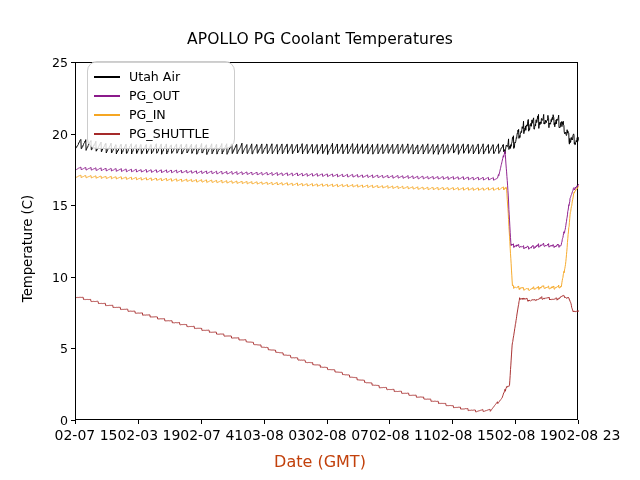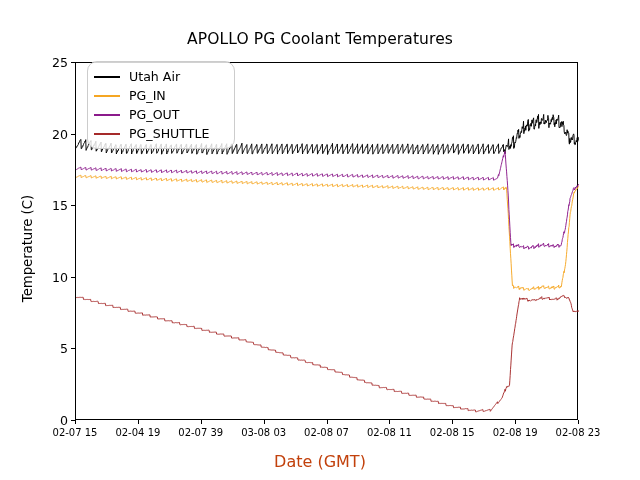--- a/index.html
+++ b/index.html
@@ -73,24 +73,25 @@
   .xtick-mark {
     position: absolute;
     top: 420px;
     width: 1.1px;
     height: 3.6px;
     background: #000000;
   }
   .xtick-label {
     position: absolute;
     top: 427px;
-    font-size: 10px;
+    font-size: 14px;
     color: #000000;
     white-space: nowrap;
     transform: translateX(-50%);
+    margin-left: 11px;
   }
   #ylabel {
     position: absolute;
     left: -63px;
     top: 241px;
     width: 180px;
     text-align: center;
     font-size: 13.2px;
     color: #000000;
     transform: rotate(-90deg);
@@ -161,45 +162,45 @@
         <path d="M0.00 234.51L0.33 234.50L0.65 234.54L0.98 234.37L1.30 234.53L1.63 234.39L1.95 234.51L2.28 234.40L2.60 234.53L2.93 234.54L3.25 234.37L3.58 234.38L3.91 234.51L4.23 234.41L4.56 234.33L4.88 234.45L5.21 234.39L5.53 234.47L5.86 234.26L6.18 234.32L6.51 234.35L6.83 234.25L7.16 234.31L7.49 236.44L7.81 236.42L8.14 236.40L8.46 236.37L8.79 236.56L9.11 236.45L9.44 236.58L9.76 236.43L10.09 236.32L10.42 236.48L10.74 236.46L11.07 236.41L11.39 236.45L11.72 236.41L12.04 236.31L12.37 236.51L12.69 236.47L13.02 236.39L13.34 236.49L13.67 236.43L14.00 236.30L14.32 236.40L14.65 236.37L14.97 238.44L15.30 238.53L15.62 238.52L15.95 238.43L16.27 238.46L16.60 238.54L16.92 238.35L17.25 238.37L17.58 238.40L17.90 238.38L18.23 238.45L18.55 238.53L18.88 238.43L19.20 238.43L19.53 238.50L19.85 238.49L20.18 238.40L20.50 238.48L20.83 238.31L21.16 238.48L21.48 238.29L21.81 238.29L22.13 238.49L22.46 240.53L22.78 240.53L23.11 240.46L23.43 240.51L23.76 240.48L24.08 240.42L24.41 240.47L24.74 240.46L25.06 240.48L25.39 240.56L25.71 240.31L26.04 240.46L26.36 240.48L26.69 240.54L27.01 240.32L27.34 240.36L27.67 240.50L27.99 240.35L28.32 240.37L28.64 240.38L28.97 240.30L29.29 240.30L29.62 242.59L29.94 242.38L30.27 242.60L30.59 242.39L30.92 242.57L31.25 242.58L31.57 242.51L31.90 242.56L32.22 242.48L32.55 242.54L32.87 242.52L33.20 242.48L33.52 242.34L33.85 242.44L34.17 242.35L34.50 242.41L34.83 242.36L35.15 242.31L35.48 242.41L35.80 242.36L36.13 242.45L36.45 242.28L36.78 242.31L37.10 244.63L37.43 244.52L37.75 244.51L38.08 244.59L38.41 244.42L38.73 244.45L39.06 244.50L39.38 244.51L39.71 244.46L40.03 244.52L40.36 244.44L40.68 244.33L41.01 244.47L41.33 244.36L41.66 244.46L41.99 244.27L42.31 244.27L42.64 244.35L42.96 244.41L43.29 244.42L43.61 244.31L43.94 244.40L44.26 244.32L44.59 246.49L44.91 246.28L45.24 246.47L45.57 246.38L45.89 246.31L46.22 246.30L46.54 246.43L46.87 246.27L47.19 246.22L47.52 246.45L47.84 246.43L48.17 246.39L48.50 246.29L48.82 246.40L49.15 246.32L49.47 246.35L49.80 246.34L50.12 246.28L50.45 246.27L50.77 246.12L51.10 246.30L51.42 246.16L51.75 246.25L52.08 248.32L52.40 248.43L52.73 248.35L53.05 248.38L53.38 248.22L53.70 248.29L54.03 248.22L54.35 248.13L54.68 248.18L55.00 248.34L55.33 248.31L55.66 248.18L55.98 248.12L56.31 248.29L56.63 248.21L56.96 248.07L57.28 248.07L57.61 248.25L57.93 248.03L58.26 248.22L58.58 248.06L58.91 248.15L59.24 250.20L59.56 250.14L59.89 250.24L60.21 250.30L60.54 250.19L60.86 250.20L61.19 250.09L61.51 250.15L61.84 250.09L62.16 250.15L62.49 250.12L62.82 250.01L63.14 250.23L63.47 250.05L63.79 250.19L64.12 250.14L64.44 250.02L64.77 250.13L65.09 250.18L65.42 249.94L65.75 250.07L66.07 250.03L66.40 249.91L66.72 252.24L67.05 252.08L67.37 252.11L67.70 252.10L68.02 252.14L68.35 252.03L68.67 252.03L69.00 251.95L69.33 252.06L69.65 252.10L69.98 251.96L70.30 251.92L70.63 252.04L70.95 252.05L71.28 252.12L71.60 251.91L71.93 251.88L72.25 251.94L72.58 251.88L72.91 251.92L73.23 251.92L73.56 251.86L73.88 251.82L74.21 254.08L74.53 254.03L74.86 253.93L75.18 253.99L75.51 253.93L75.83 253.88L76.16 253.96L76.49 253.96L76.81 253.93L77.14 254.05L77.46 253.89L77.79 253.92L78.11 253.95L78.44 253.86L78.76 253.84L79.09 253.93L79.41 253.76L79.74 253.85L80.07 253.97L80.39 253.81L80.72 253.85L81.04 253.81L81.37 253.94L81.69 255.97L82.02 255.86L82.34 256.05L82.67 255.83L82.99 255.98L83.32 255.99L83.65 255.80L83.97 255.94L84.30 255.77L84.62 255.81L84.95 255.79L85.27 255.74L85.60 255.84L85.92 255.75L86.25 255.71L86.58 255.84L86.90 255.79L87.23 255.70L87.55 255.76L87.88 255.80L88.20 255.70L88.53 255.71L88.85 257.85L89.18 257.85L89.50 257.84L89.83 257.91L90.16 257.90L90.48 257.73L90.81 257.93L91.13 257.76L91.46 257.72L91.78 257.84L92.11 257.69L92.43 257.73L92.76 257.69L93.08 257.66L93.41 257.79L93.74 257.82L94.06 257.66L94.39 257.73L94.71 257.73L95.04 257.65L95.36 257.70L95.69 257.77L96.01 257.72L96.34 259.85L96.66 259.74L96.99 259.85L97.32 259.68L97.64 259.83L97.97 259.62L98.29 259.84L98.62 259.77L98.94 259.65L99.27 259.64L99.59 259.57L99.92 259.68L100.24 259.62L100.57 259.71L100.90 259.75L101.22 259.73L101.55 259.73L101.87 259.66L102.20 259.58L102.52 259.66L102.85 259.58L103.17 259.65L103.50 259.46L103.83 261.59L104.15 261.74L104.48 261.71L104.80 261.72L105.13 261.60L105.45 261.56L105.78 261.65L106.10 261.65L106.43 261.53L106.75 261.65L107.08 261.68L107.41 261.46L107.73 261.60L108.06 261.62L108.38 261.42L108.71 261.61L109.03 261.57L109.36 261.52L109.68 261.56L110.01 261.48L110.33 261.57L110.66 261.54L110.99 263.69L111.31 263.52L111.64 263.63L111.96 263.58L112.29 263.60L112.61 263.67L112.94 263.45L113.26 263.55L113.59 263.46L113.91 263.44L114.24 263.44L114.57 263.52L114.89 263.46L115.22 263.40L115.54 263.53L115.87 263.49L116.19 263.57L116.52 263.48L116.84 263.54L117.17 263.47L117.49 263.37L117.82 263.27L118.15 263.28L118.47 265.41L118.80 265.59L119.12 265.52L119.45 265.44L119.77 265.42L120.10 265.57L120.42 265.33L120.75 265.47L121.08 265.31L121.40 265.34L121.73 265.32L122.05 265.34L122.38 265.31L122.70 265.33L123.03 265.42L123.35 265.36L123.68 265.27L124.00 265.34L124.33 265.45L124.66 265.19L124.98 265.28L125.31 265.41L125.63 265.26L125.96 267.46L126.28 267.33L126.61 267.50L126.93 267.40L127.26 267.37L127.58 267.30L127.91 267.31L128.24 267.25L128.56 267.46L128.89 267.20L129.21 267.44L129.54 267.38L129.86 267.25L130.19 267.38L130.51 267.16L130.84 267.29L131.16 267.17L131.49 267.33L131.82 267.32L132.14 267.31L132.47 267.11L132.79 267.26L133.12 267.29L133.44 269.32L133.77 269.35L134.09 269.25L134.42 269.18L134.74 269.23L135.07 269.27L135.40 269.23L135.72 269.34L136.05 269.20L136.37 269.30L136.70 269.16L137.02 269.21L137.35 269.20L137.67 269.17L138.00 269.08L138.32 269.05L138.65 269.15L138.98 269.09L139.30 269.13L139.63 269.05L139.95 269.16L140.28 269.10L140.60 271.12L140.93 271.21L141.25 271.21L141.58 271.12L141.91 271.08L142.23 271.10L142.56 271.30L142.88 271.07L143.21 271.08L143.53 271.15L143.86 271.26L144.18 271.13L144.51 271.02L144.83 271.02L145.16 271.08L145.49 271.04L145.81 271.11L146.14 271.18L146.46 271.00L146.79 271.13L147.11 271.09L147.44 270.95L147.76 271.11L148.09 273.07L148.41 273.20L148.74 273.11L149.07 273.00L149.39 273.06L149.72 273.15L150.04 273.08L150.37 272.96L150.69 273.13L151.02 273.08L151.34 272.97L151.67 273.02L151.99 272.90L152.32 273.01L152.65 272.91L152.97 272.92L153.30 273.07L153.62 272.89L153.95 272.94L154.27 273.06L154.60 272.87L154.92 272.84L155.25 272.96L155.57 275.05L155.90 275.08L156.23 275.02L156.55 275.09L156.88 275.07L157.20 274.91L157.53 275.07L157.85 274.86L158.18 274.97L158.50 274.83L158.83 275.06L159.16 275.00L159.48 274.97L159.81 274.82L160.13 274.91L160.46 274.89L160.78 274.94L161.11 274.77L161.43 274.86L161.76 274.90L162.08 274.86L162.41 274.79L162.74 274.72L163.06 277.04L163.39 276.89L163.71 277.02L164.04 276.90L164.36 276.90L164.69 276.94L165.01 276.89L165.34 276.99L165.66 276.85L165.99 276.95L166.32 276.94L166.64 276.88L166.97 276.71L167.29 276.88L167.62 276.91L167.94 276.74L168.27 276.66L168.59 276.83L168.92 276.66L169.24 276.69L169.57 276.68L169.90 276.72L170.22 278.81L170.55 278.79L170.87 279.03L171.20 279.05L171.52 278.87L171.85 279.11L172.17 279.06L172.50 279.01L172.82 279.17L173.15 279.05L173.48 279.08L173.80 279.23L174.13 279.21L174.45 279.05L174.78 279.19L175.10 279.22L175.43 279.24L175.75 279.12L176.08 279.17L176.41 279.30L176.73 279.35L177.06 279.45L177.38 279.36L177.71 281.42L178.03 281.51L178.36 281.67L178.68 281.55L179.01 281.50L179.33 281.61L179.66 281.68L179.99 281.61L180.31 281.66L180.64 281.66L180.96 281.77L181.29 281.76L181.61 281.89L181.94 281.92L182.26 281.90L182.59 281.96L182.91 281.80L183.24 281.92L183.57 282.01L183.89 282.03L184.22 281.97L184.54 281.87L184.87 281.90L185.19 284.09L185.52 284.26L185.84 284.11L186.17 284.24L186.49 284.19L186.82 284.32L187.15 284.32L187.47 284.17L187.80 284.42L188.12 284.22L188.45 284.34L188.77 284.36L189.10 284.39L189.42 284.54L189.75 284.53L190.07 284.50L190.40 284.36L190.73 284.43L191.05 284.58L191.38 284.66L191.70 284.49L192.03 284.46L192.35 286.76L192.68 286.77L193.00 286.86L193.33 286.73L193.65 286.86L193.98 286.97L194.31 286.98L194.63 286.85L194.96 287.06L195.28 287.01L195.61 287.06L195.93 287.06L196.26 287.09L196.58 286.97L196.91 287.18L197.24 287.13L197.56 287.00L197.89 287.11L198.21 287.19L198.54 287.18L198.86 287.05L199.19 287.32L199.51 287.10L199.84 289.37L200.16 289.32L200.49 289.35L200.82 289.37L201.14 289.44L201.47 289.37L201.79 289.51L202.12 289.48L202.44 289.44L202.77 289.50L203.09 289.52L203.42 289.71L203.74 289.62L204.07 289.64L204.40 289.70L204.72 289.77L205.05 289.86L205.37 289.74L205.70 289.86L206.02 289.78L206.35 289.78L206.67 289.86L207.00 289.88L207.32 292.08L207.65 291.95L207.98 292.17L208.30 292.08L208.63 292.16L208.95 292.06L209.28 292.14L209.60 292.04L209.93 292.09L210.25 292.10L210.58 292.20L210.90 292.34L211.23 292.30L211.56 292.37L211.88 292.43L212.21 292.32L212.53 292.42L212.86 292.27L213.18 292.47L213.51 292.29L213.83 292.34L214.16 292.40L214.49 292.44L214.81 294.61L215.14 294.76L215.46 294.75L215.79 294.79L216.11 294.63L216.44 294.79L216.76 294.82L217.09 294.68L217.41 294.79L217.74 294.69L218.07 294.78L218.39 294.83L218.72 294.82L219.04 294.67L219.37 294.77L219.69 294.68L220.02 294.77L220.34 294.82L220.67 294.71L220.99 294.76L221.32 294.90L221.65 294.86L221.97 296.96L222.30 297.08L222.62 297.13L222.95 297.15L223.27 296.95L223.60 297.12L223.92 297.04L224.25 297.10L224.57 297.21L224.90 297.14L225.23 297.12L225.55 297.02L225.88 297.24L226.20 297.06L226.53 297.27L226.85 297.24L227.18 297.09L227.50 297.10L227.83 297.23L228.15 297.17L228.48 297.25L228.81 297.14L229.13 297.37L229.46 299.33L229.78 299.36L230.11 299.49L230.43 299.49L230.76 299.41L231.08 299.58L231.41 299.59L231.74 299.60L232.06 299.48L232.39 299.53L232.71 299.44L233.04 299.50L233.36 299.44L233.69 299.60L234.01 299.66L234.34 299.48L234.66 299.68L234.99 299.49L235.32 299.63L235.64 299.69L235.97 299.62L236.29 299.55L236.62 299.61L236.94 301.92L237.27 301.71L237.59 301.69L237.92 301.75L238.24 301.79L238.57 301.86L238.90 301.82L239.22 301.92L239.55 301.87L239.87 301.92L240.20 301.98L240.52 301.87L240.85 301.93L241.17 302.00L241.50 301.83L241.82 301.88L242.15 302.08L242.48 301.91L242.80 302.08L243.13 302.11L243.45 302.06L243.78 301.99L244.10 301.95L244.43 304.30L244.75 304.25L245.08 304.10L245.40 304.14L245.73 304.10L246.06 304.32L246.38 304.32L246.71 304.25L247.03 304.27L247.36 304.40L247.68 304.29L248.01 304.31L248.33 304.19L248.66 304.32L248.98 304.36L249.31 304.43L249.64 304.25L249.96 304.30L250.29 304.36L250.61 304.51L250.94 304.45L251.26 304.47L251.59 306.45L251.91 306.64L252.24 306.54L252.57 306.63L252.89 306.59L253.22 306.53L253.54 306.59L253.87 306.70L254.19 306.69L254.52 306.60L254.84 306.58L255.17 306.66L255.49 306.70L255.82 306.65L256.15 306.67L256.47 306.72L256.80 306.68L257.12 306.72L257.45 306.66L257.77 306.73L258.10 306.79L258.42 306.73L258.75 306.89L259.07 309.03L259.40 309.07L259.73 308.97L260.05 309.15L260.38 309.10L260.70 309.04L261.03 309.11L261.35 309.10L261.68 309.15L262.00 309.23L262.33 309.08L262.65 309.29L262.98 309.12L263.31 309.26L263.63 309.22L263.96 309.30L264.28 309.18L264.61 309.44L264.93 309.30L265.26 309.25L265.58 309.36L265.91 309.41L266.23 309.49L266.56 311.59L266.89 311.49L267.21 311.55L267.54 311.54L267.86 311.72L268.19 311.80L268.51 311.62L268.84 311.65L269.16 311.85L269.49 311.76L269.82 311.88L270.14 311.78L270.47 311.78L270.79 311.87L271.12 311.81L271.44 311.94L271.77 311.92L272.09 312.00L272.42 311.91L272.74 311.88L273.07 312.13L273.40 312.02L273.72 314.27L274.05 314.20L274.37 314.27L274.70 314.28L275.02 314.39L275.35 314.22L275.67 314.27L276.00 314.43L276.32 314.26L276.65 314.41L276.98 314.51L277.30 314.33L277.63 314.58L277.95 314.58L278.28 314.55L278.60 314.44L278.93 314.67L279.25 314.54L279.58 314.67L279.90 314.72L280.23 314.65L280.56 314.66L280.88 314.56L281.21 316.96L281.53 316.85L281.86 316.96L282.18 316.94L282.51 316.81L282.83 316.98L283.16 316.85L283.48 317.06L283.81 317.09L284.14 317.10L284.46 316.96L284.79 317.17L285.11 316.97L285.44 317.15L285.76 317.17L286.09 317.14L286.41 317.14L286.74 317.15L287.07 317.28L287.39 317.29L287.72 317.21L288.04 317.40L288.37 317.32L288.69 319.47L289.02 319.51L289.34 319.42L289.67 319.41L289.99 319.44L290.32 319.69L290.65 319.71L290.97 319.52L291.30 319.72L291.62 319.65L291.95 319.57L292.27 319.63L292.60 319.75L292.92 319.83L293.25 319.74L293.57 319.87L293.90 319.68L294.23 319.71L294.55 319.90L294.88 319.82L295.20 319.84L295.53 319.98L295.85 319.91L296.18 322.22L296.50 322.22L296.83 322.23L297.15 322.20L297.48 322.21L297.81 322.12L298.13 322.26L298.46 322.29L298.78 322.33L299.11 322.32L299.43 322.28L299.76 322.22L300.08 322.31L300.41 322.40L300.73 322.33L301.06 322.36L301.39 322.35L301.71 322.51L302.04 322.57L302.36 322.47L302.69 322.65L303.01 322.42L303.34 324.74L303.66 324.80L303.99 324.65L304.31 324.76L304.64 324.66L304.97 324.71L305.29 324.54L305.62 324.72L305.94 324.67L306.27 324.65L306.59 324.56L306.92 324.71L307.24 324.49L307.57 324.51L307.90 324.54L308.22 324.51L308.55 324.62L308.87 324.46L309.20 324.47L309.52 324.42L309.85 324.48L310.17 324.46L310.50 324.58L310.82 326.53L311.15 326.59L311.48 326.69L311.80 326.58L312.13 326.60L312.45 326.48L312.78 326.48L313.10 326.49L313.43 326.56L313.75 326.51L314.08 326.58L314.40 326.52L314.73 326.56L315.06 326.49L315.38 326.59L315.71 326.49L316.03 326.51L316.36 326.34L316.68 326.54L317.01 326.31L317.33 326.40L317.66 326.34L317.98 326.33L318.31 328.59L318.64 328.44L318.96 328.57L319.29 328.56L319.61 328.36L319.94 328.56L320.26 328.37L320.59 328.48L320.91 328.50L321.24 328.52L321.56 328.49L321.89 328.50L322.22 328.42L322.54 328.49L322.87 328.39L323.19 328.48L323.52 328.28L323.84 328.35L324.17 328.35L324.49 328.21L324.82 328.41L325.15 328.34L325.47 328.37L325.80 330.40L326.12 330.40L326.45 330.40L326.77 330.49L327.10 330.38L327.42 330.47L327.75 330.24L328.07 330.45L328.40 330.37L328.73 330.25L329.05 330.30L329.38 330.27L329.70 330.27L330.03 330.18L330.35 330.37L330.68 330.34L331.00 330.33L331.33 330.25L331.65 330.14L331.98 330.12L332.31 330.16L332.63 330.20L332.96 332.30L333.28 332.29L333.61 332.42L333.93 332.38L334.26 332.41L334.58 332.38L334.91 332.25L335.23 332.34L335.56 332.37L335.89 332.19L336.21 332.19L336.54 332.28L336.86 332.30L337.19 332.27L337.51 332.28L337.84 332.19L338.16 332.22L338.49 332.29L338.81 332.21L339.14 332.01L339.47 332.23L339.79 332.25L340.12 332.19L340.44 334.29L340.77 334.19L341.09 334.25L341.42 334.34L341.74 334.11L342.07 334.27L342.40 334.11L342.72 334.19L343.05 334.11L343.37 334.04L343.70 334.20L344.02 334.10L344.35 333.99L344.67 334.00L345.00 334.02L345.32 333.96L345.65 334.16L345.98 334.02L346.30 334.13L346.63 334.14L346.95 334.09L347.28 334.00L347.60 334.05L347.93 336.04L348.25 336.15L348.58 336.10L348.90 336.09L349.23 336.21L349.56 336.10L349.88 336.29L350.21 336.28L350.53 336.18L350.86 336.28L351.18 336.05L351.51 336.22L351.83 336.07L352.16 336.29L352.48 336.13L352.81 336.04L353.14 336.08L353.46 336.08L353.79 336.29L354.11 336.17L354.44 336.05L354.76 336.28L355.09 338.43L355.41 338.40L355.74 338.19L356.06 338.36L356.39 338.26L356.72 338.23L357.04 338.33L357.37 338.39L357.69 338.33L358.02 338.31L358.34 338.18L358.67 338.26L358.99 338.20L359.32 338.22L359.64 338.26L359.97 338.36L360.30 338.41L360.62 338.38L360.95 338.43L361.27 338.40L361.60 338.29L361.92 338.40L362.25 338.35L362.57 340.55L362.90 340.43L363.23 340.37L363.55 340.36L363.88 340.34L364.20 340.42L364.53 340.39L364.85 340.58L365.18 340.48L365.50 340.41L365.83 340.38L366.15 340.43L366.48 340.43L366.81 340.43L367.13 340.57L367.46 340.42L367.78 340.45L368.11 340.43L368.43 340.40L368.76 340.50L369.08 340.38L369.41 340.43L369.73 340.42L370.06 342.54L370.39 342.66L370.71 342.57L371.04 342.68L371.36 342.65L371.69 342.56L372.01 342.71L372.34 342.68L372.66 342.60L372.99 342.56L373.31 342.54L373.64 342.56L373.97 342.50L374.29 342.53L374.62 342.49L374.94 342.72L375.27 342.74L375.59 342.57L375.92 342.67L376.24 342.67L376.57 342.66L376.89 342.55L377.22 342.65L377.55 344.67L377.87 344.62L378.20 344.55L378.52 344.60L378.85 344.49L379.17 344.45L379.50 344.54L379.82 344.42L380.15 344.49L380.48 344.42L380.80 344.40L381.13 344.35L381.45 344.39L381.78 344.44L382.10 344.27L382.43 344.34L382.75 344.17L383.08 344.26L383.40 344.19L383.73 344.25L384.06 344.06L384.38 344.17L384.71 346.12L385.03 346.17L385.36 346.14L385.68 345.96L386.01 346.10L386.33 346.11L386.66 345.94L386.98 346.06L387.31 346.04L387.64 345.98L387.96 345.80L388.29 345.89L388.61 345.92L388.94 345.72L389.26 345.65L389.59 345.59L389.91 345.73L390.24 345.72L390.56 345.69L390.89 345.60L391.22 345.56L391.54 345.58L391.87 345.49L392.19 347.71L392.52 347.45L392.84 347.63L393.17 347.43L393.49 347.39L393.82 347.34L394.14 347.38L394.47 347.35L394.80 347.28L395.12 347.28L395.45 347.20L395.77 347.15L396.10 347.35L396.42 347.27L396.75 347.19L397.07 347.07L397.40 347.06L397.73 347.19L398.05 346.99L398.38 346.99L398.70 346.95L399.03 346.84L399.35 347.00L399.68 348.86L400.00 348.75L400.33 348.85L400.65 348.56L400.98 348.45L401.31 348.49L401.63 348.19L401.96 348.32L402.28 348.17L402.61 347.85L402.93 347.85L403.26 347.67L403.58 347.71L403.91 347.54L404.23 347.45L404.56 347.24L404.89 347.33L405.21 347.15L405.54 347.03L405.86 346.95L406.19 346.64L406.51 346.65L406.84 346.54L407.16 348.49L407.49 348.52L407.81 348.43L408.14 348.37L408.47 348.21L408.79 348.15L409.12 347.82L409.44 347.87L409.77 347.72L410.09 347.69L410.42 347.37L410.74 347.49L411.07 347.30L411.39 347.10L411.72 347.16L412.05 346.94L412.37 346.77L412.70 346.69L413.02 346.48L413.35 346.52L413.67 346.32L414.00 346.14L414.32 348.33L414.65 347.86L414.97 347.46L415.30 347.02L415.63 346.56L415.95 346.06L416.28 345.69L416.60 345.17L416.93 344.74L417.25 344.40L417.58 343.99L417.90 343.52L418.23 342.97L418.56 342.59L418.88 342.28L419.21 341.78L419.53 341.46L419.86 341.02L420.18 340.56L420.51 340.14L420.83 339.52L421.16 339.31L421.48 338.78L421.81 340.57L422.14 339.99L422.46 339.64L422.79 339.20L423.11 338.65L423.44 338.39L423.76 337.80L424.09 337.40L424.41 337.00L424.74 336.73L425.06 336.30L425.39 335.76L425.72 335.29L426.04 334.90L426.37 334.10L426.69 333.04L427.02 332.19L427.34 331.12L427.67 330.04L427.99 329.93L428.32 328.75L428.64 327.79L428.97 326.30L429.30 328.27L429.62 326.88L429.95 325.48L430.27 325.06L430.60 323.71L430.92 324.09L431.25 323.59L431.57 324.13L431.90 323.25L432.22 323.32L432.55 322.92L432.88 323.30L433.20 322.74L433.53 321.98L433.85 317.24L434.18 312.45L434.50 306.65L434.83 302.15L435.15 297.08L435.48 291.96L435.81 286.93L436.13 282.10L436.46 279.77L436.78 278.51L437.11 275.88L437.43 274.06L437.76 272.32L438.08 270.03L438.41 268.12L438.73 265.65L439.06 264.10L439.39 261.24L439.71 260.23L440.04 257.41L440.36 255.74L440.69 253.22L441.01 251.01L441.34 249.04L441.66 246.93L441.99 245.05L442.31 242.93L442.64 241.65L442.97 238.78L443.29 237.51L443.62 234.72L443.94 235.78L444.27 236.29L444.59 236.31L444.92 235.42L445.24 235.83L445.57 236.14L445.89 235.88L446.22 235.27L446.55 236.32L446.87 235.35L447.20 236.26L447.52 235.25L447.85 235.46L448.17 236.30L448.50 235.47L448.82 235.83L449.15 235.71L449.47 236.22L449.80 235.65L450.13 235.38L450.45 235.84L450.78 235.15L451.10 235.47L451.43 237.27L451.75 238.19L452.08 237.75L452.40 238.19L452.73 237.08L453.06 238.02L453.38 237.40L453.71 237.42L454.03 237.64L454.36 238.06L454.68 237.86L455.01 237.62L455.33 237.34L455.66 237.22L455.98 237.44L456.31 236.59L456.64 236.70L456.96 236.76L457.29 237.01L457.61 236.95L457.94 236.44L458.26 236.07L458.59 236.47L458.91 237.43L459.24 237.20L459.56 236.99L459.89 237.60L460.22 237.42L460.54 236.52L460.87 236.80L461.19 236.47L461.52 236.82L461.84 236.72L462.17 236.31L462.49 236.15L462.82 236.37L463.14 235.78L463.47 235.63L463.80 235.73L464.12 234.68L464.45 234.77L464.77 235.38L465.10 234.37L465.42 234.07L465.75 233.69L466.07 236.22L466.40 236.36L466.72 236.26L467.05 236.20L467.38 235.40L467.70 235.11L468.03 235.94L468.35 235.92L468.68 235.28L469.00 235.58L469.33 235.15L469.65 235.12L469.98 235.32L470.30 235.01L470.63 235.14L470.96 235.09L471.28 234.91L471.61 234.81L471.93 234.57L472.26 234.16L472.58 234.86L472.91 234.70L473.23 234.27L473.56 236.98L473.89 236.38L474.21 236.06L474.54 236.90L474.86 236.35L475.19 236.22L475.51 236.44L475.84 236.68L476.16 236.55L476.49 236.44L476.81 236.01L477.14 236.22L477.47 236.31L477.79 236.47L478.12 236.09L478.44 235.98L478.77 236.32L479.09 235.68L479.42 235.18L479.74 235.01L480.07 234.73L480.39 235.01L480.72 234.91L481.05 237.18L481.37 236.81L481.70 235.93L482.02 235.97L482.35 236.25L482.67 235.59L483.00 234.92L483.32 235.52L483.65 234.84L483.97 235.12L484.30 234.34L484.63 234.31L484.95 233.45L485.28 233.45L485.60 233.84L485.93 233.44L486.25 232.72L486.58 232.77L486.90 232.99L487.23 233.01L487.55 232.47L487.88 232.47L488.21 232.72L488.53 234.58L488.86 234.91L489.18 234.53L489.51 234.36L489.83 234.39L490.16 235.09L490.48 235.29L490.81 235.31L491.14 234.74L491.46 234.79L491.79 235.11L492.11 234.17L492.44 234.91L492.76 235.14L493.09 235.26L493.41 237.02L493.74 236.99L494.06 238.62L494.39 238.77L494.72 239.72L495.04 240.77L495.37 242.29L495.69 244.46L496.02 245.27L496.34 246.14L496.67 247.65L496.99 248.43L497.32 247.91L497.64 248.72L497.97 247.90L498.30 248.70L498.62 248.36L498.95 248.16L499.27 248.84L499.60 248.67L499.92 248.75L500.25 248.10L500.57 248.00L500.90 248.39L501.22 248.66L501.55 247.79L501.88 248.01L502.20 247.58L502.53 248.05L502.85 248.59" fill="none" stroke="#a52a2a" stroke-width="0.95" stroke-linejoin="round" stroke-linecap="round"></path>
       </svg>
   </div>
 
   <div id="legend">
     <div class="legend-row">
       <span class="legend-swatch" style="background: rgb(0, 0, 0);"></span>
       <span class="legend-text">Utah Air</span>
     </div>
     <div class="legend-row">
+      <span class="legend-swatch" style="background: rgb(139, 26, 139);"></span>
+      <span class="legend-text">PG_OUT</span>
+    </div>
+    <div class="legend-row">
       <span class="legend-swatch" style="background: rgb(245, 166, 35);"></span>
       <span class="legend-text">PG_IN</span>
-    </div>
-    <div class="legend-row">
-      <span class="legend-swatch" style="background: rgb(139, 26, 139);"></span>
-      <span class="legend-text">PG_OUT</span>
     </div>
     <div class="legend-row">
       <span class="legend-swatch" style="background: rgb(165, 42, 42);"></span>
       <span class="legend-text">PG_SHUTTLE</span>
     </div>
   </div>
 
 <div class="ytick-mark" style="top: 420px; left: 71.4px;"></div>
     <div class="ytick-mark" style="top: 348.4px; left: 71.4px;"></div>
     <div class="ytick-mark" style="top: 276.8px; left: 71.4px;"></div>
     <div class="ytick-mark" style="top: 205.2px; left: 71.4px;"></div>
     <div class="ytick-mark" style="top: 133.6px; left: 71.4px;"></div>
     <div class="ytick-mark" style="top: 62px; left: 71.4px;"></div>
     <div class="xtick-mark" style="left: 75px;"></div>
     <div class="xtick-label" style="left: 75px;">02-07 15</div>
     <div class="xtick-mark" style="left: 137.875px;"></div>
-    <div class="xtick-label" style="left: 137.875px;">02-04 19</div>
+    <div class="xtick-label" style="left: 137.875px;">02-03 19</div>
     <div class="xtick-mark" style="left: 200.75px;"></div>
-    <div class="xtick-label" style="left: 200.75px;">02-07 39</div>
+    <div class="xtick-label" style="left: 200.75px;">02-07 41</div>
     <div class="xtick-mark" style="left: 263.625px;"></div>
     <div class="xtick-label" style="left: 263.625px;">03-08 03</div>
     <div class="xtick-mark" style="left: 326.5px;"></div>
     <div class="xtick-label" style="left: 326.5px;">02-08 07</div>
     <div class="xtick-mark" style="left: 389.375px;"></div>
     <div class="xtick-label" style="left: 389.375px;">02-08 11</div>
     <div class="xtick-mark" style="left: 452.25px;"></div>
     <div class="xtick-label" style="left: 452.25px;">02-08 15</div>
     <div class="xtick-mark" style="left: 515.125px;"></div>
     <div class="xtick-label" style="left: 515.125px;">02-08 19</div>

